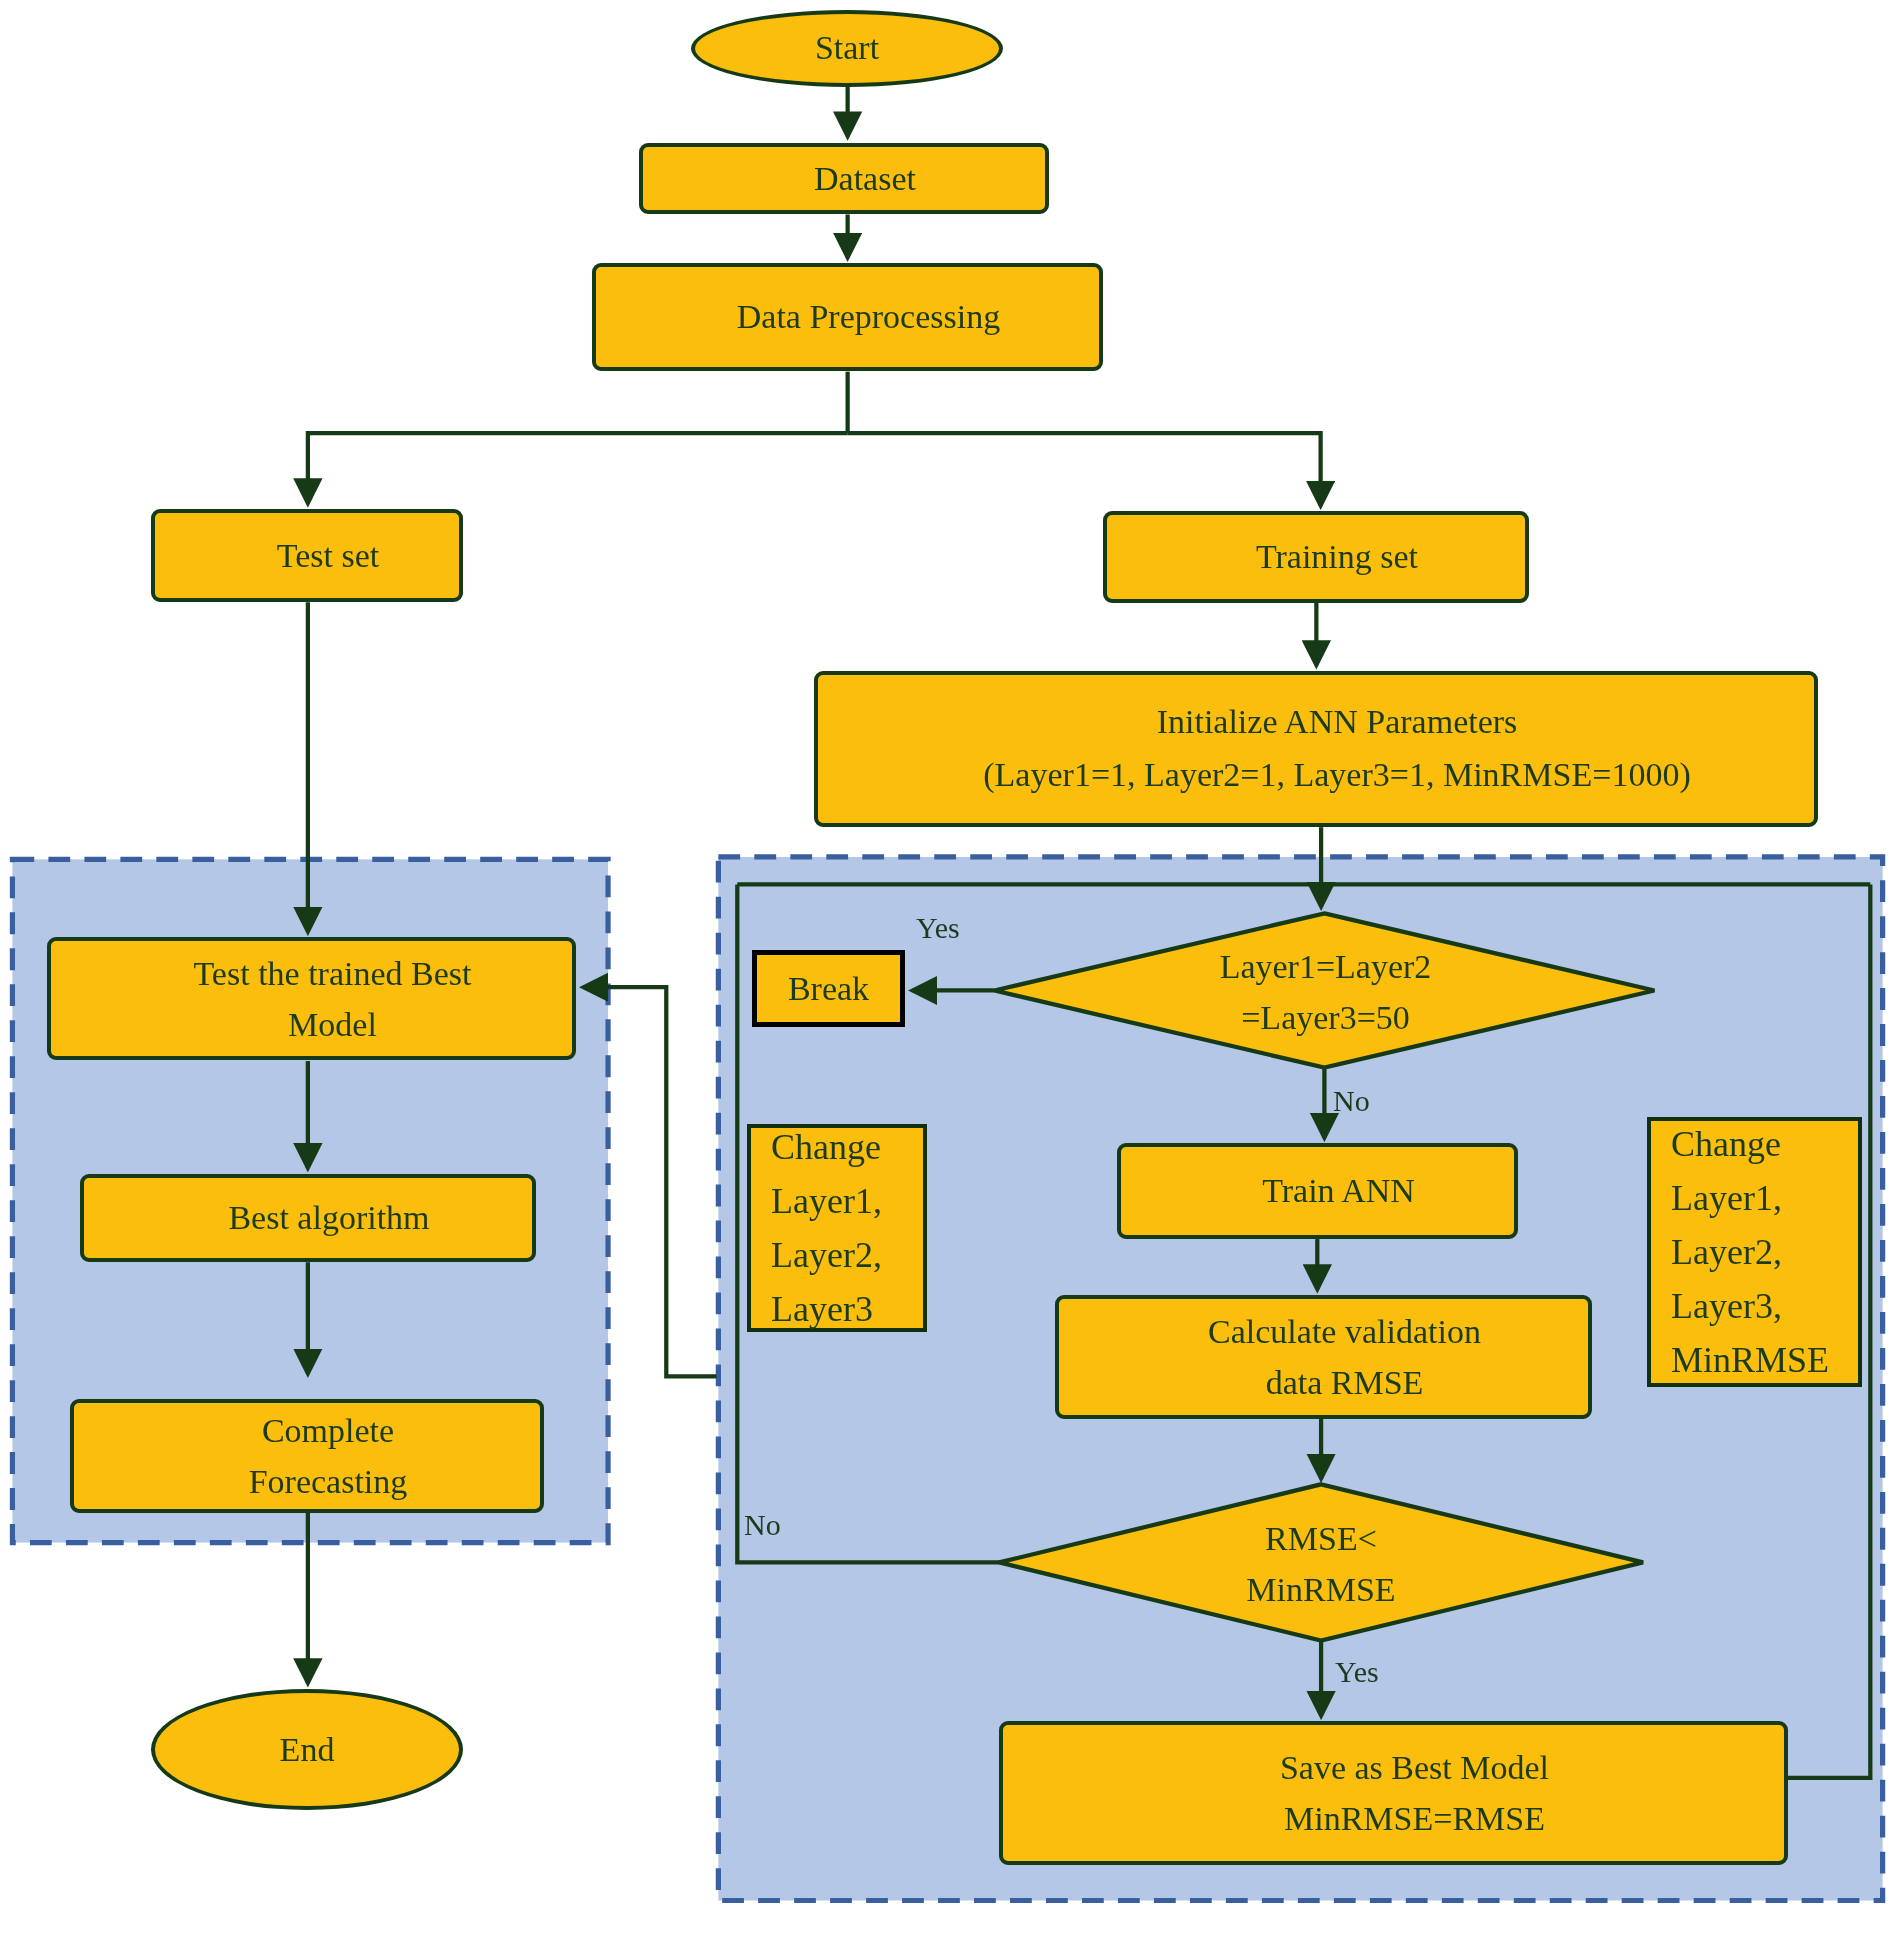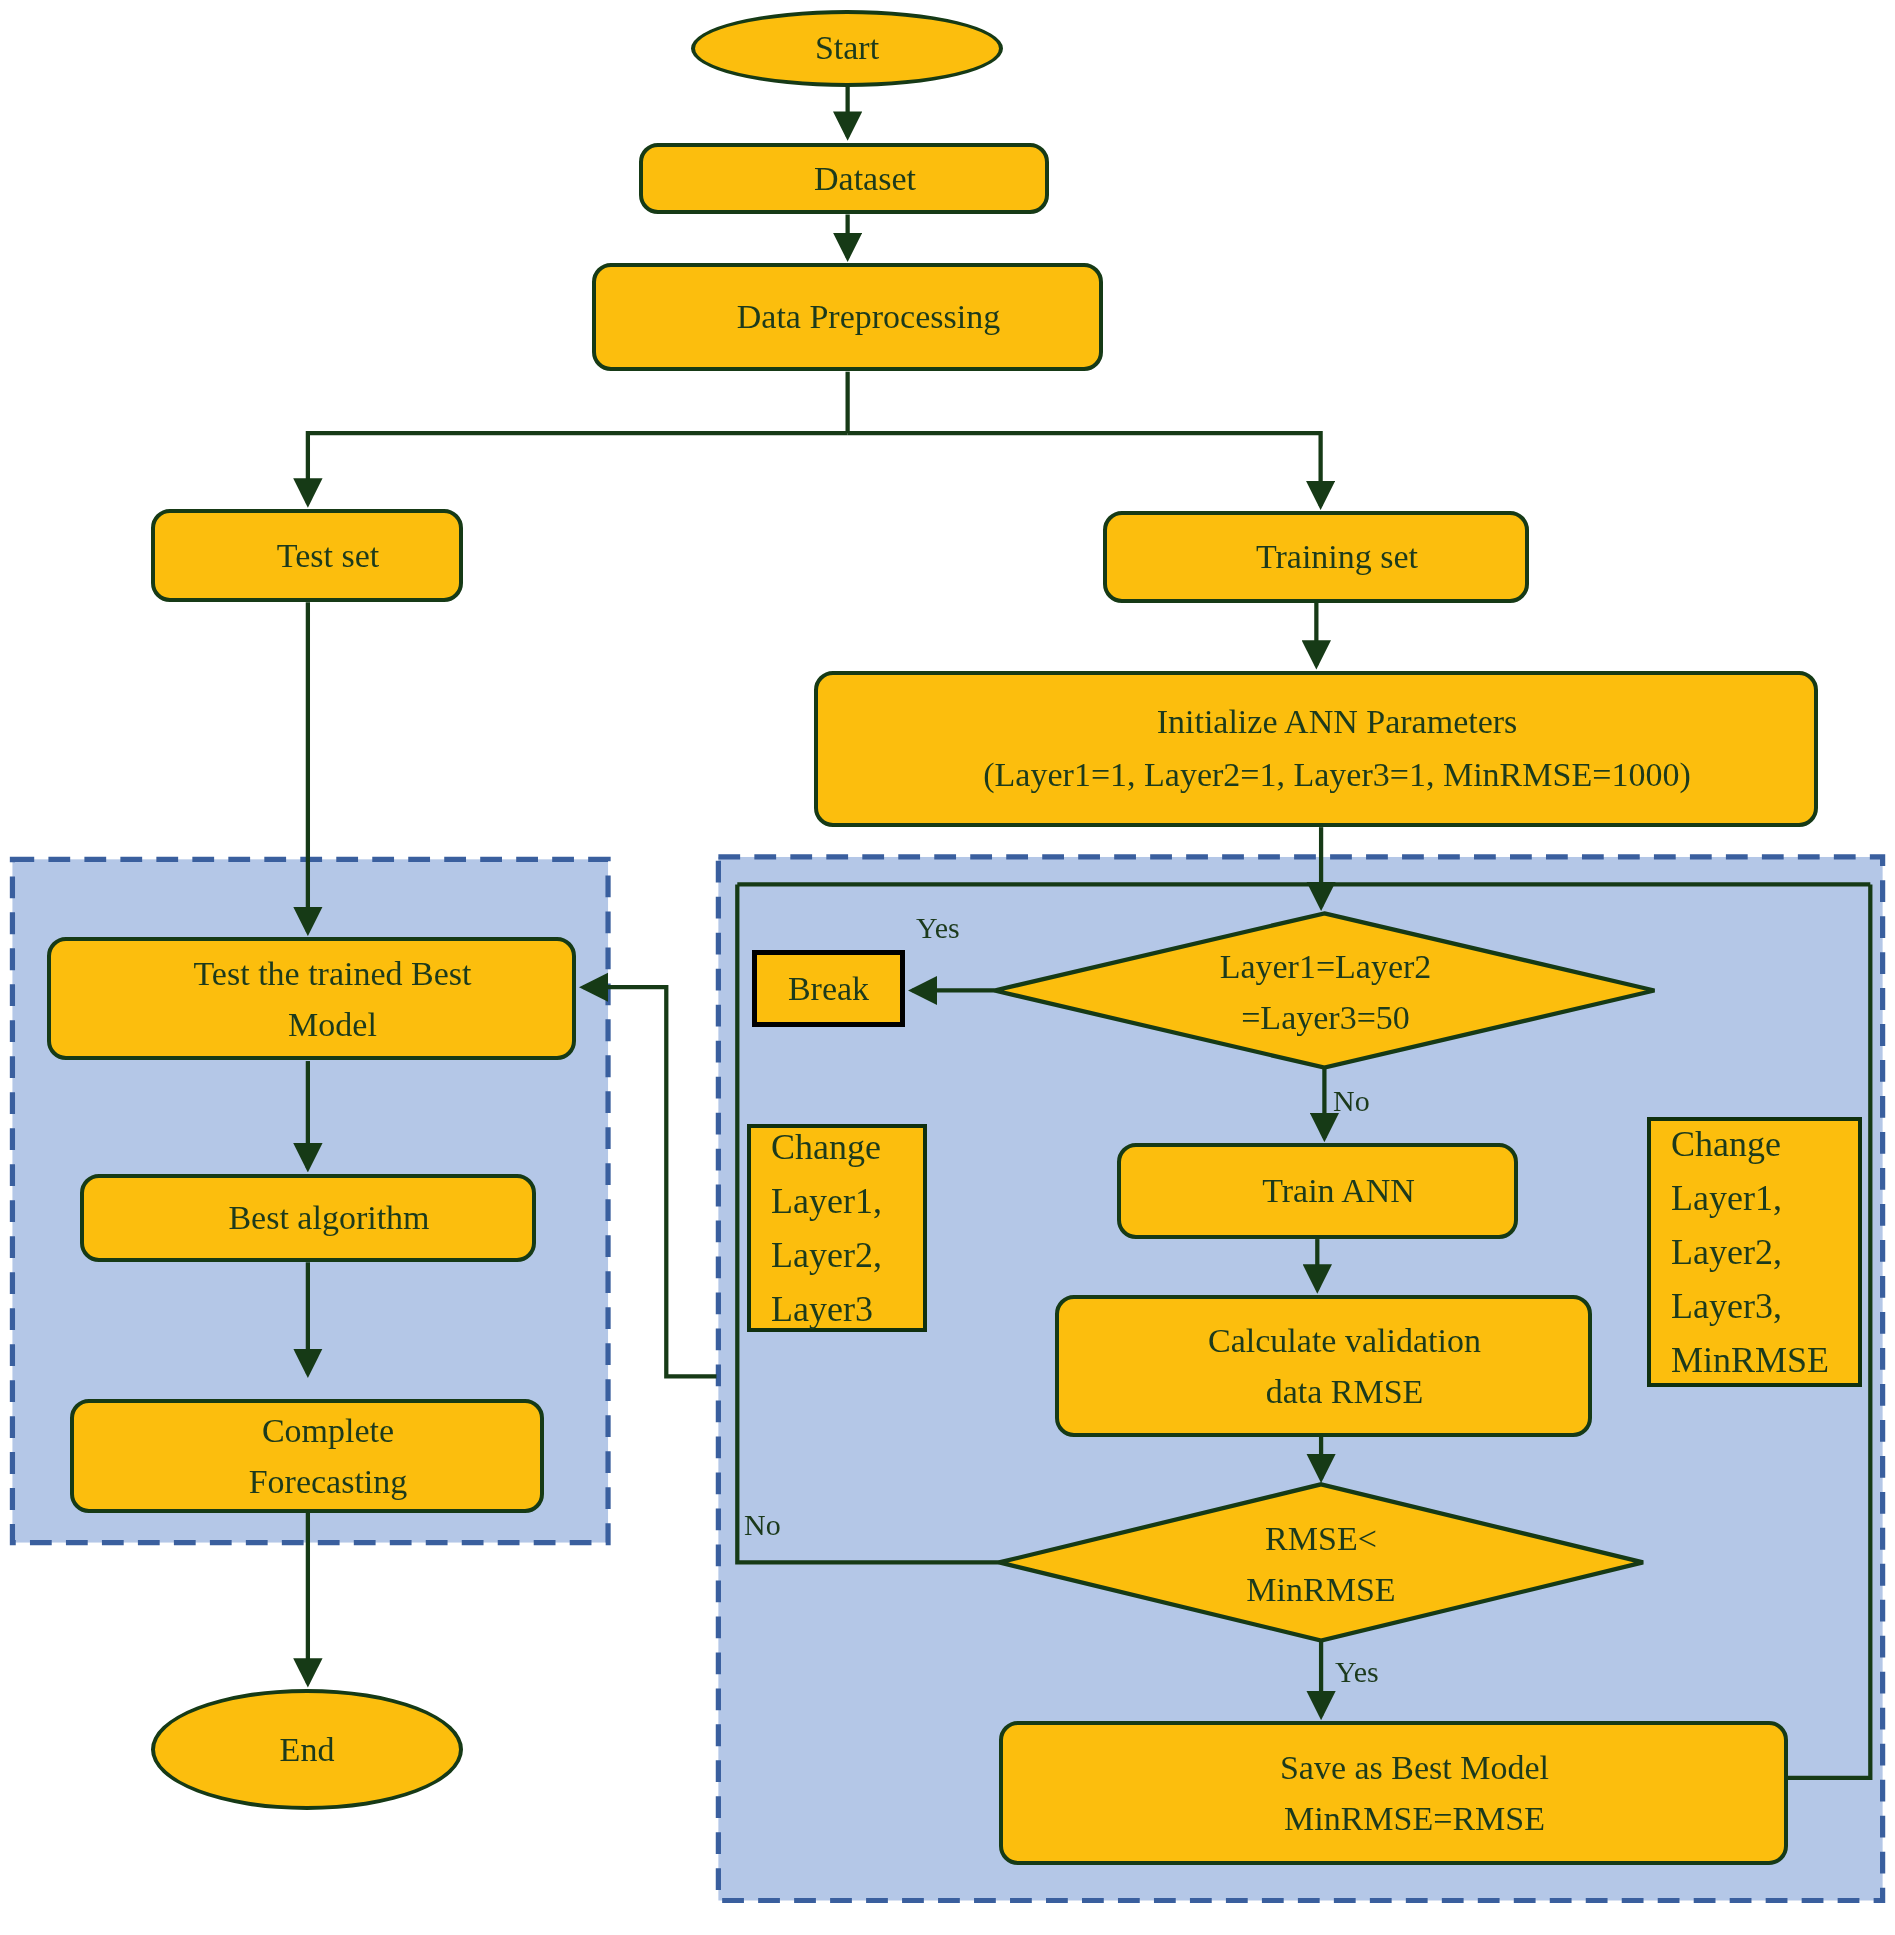--- a/index.html
+++ b/index.html
@@ -14,21 +14,21 @@
     position:relative;width:1896px;height:1936px;background:#fff;overflow:hidden;
     font-family:"Liberation Serif","DejaVu Serif",serif;color:var(--text);
   }
   #wires{position:absolute;left:0;top:0;z-index:2;}
   .node{
     position:absolute;box-sizing:border-box;z-index:3;
     background:var(--orange);border:4.3px solid var(--green);
     display:flex;flex-direction:column;align-items:center;justify-content:center;
     text-align:center;font-size:34px;line-height:1.45;color:var(--text);
   }
-  .rounded{border-radius:19px;padding-left:42px;}
+  .rounded{border-radius:9px;padding-left:42px;}
   .ellipse{border-radius:50%;}
   .square{border-radius:0;}
   .break{border:5.7px solid #000;}
   .sidebox{
     align-items:flex-start;text-align:center;padding-left:20px;padding-right:4.7px;
     font-size:36px;line-height:1.5;border:4.7px solid #10300F;
   }
   .dlabel{
     position:absolute;z-index:3;background:transparent;border:none;
     font-size:34px;line-height:1.45;display:flex;flex-direction:column;
@@ -130,21 +130,21 @@
     <span class="line2">Layer1,</span>
     <span class="line2">Layer2,</span>
     <span class="line2">Layer3,</span>
     <span class="line2">MinRMSE</span>
   </div>
 
   <div class="node rounded" style="left:1117px;top:1143px;width:401px;height:96px;">
     <span>Train ANN</span>
   </div>
 
-  <div class="node rounded" style="left:1055px;top:1295px;width:537px;height:142px;line-height:1.5;">
+  <div class="node rounded" style="left:1055px;top:1295px;width:537px;height:124px;line-height:1.5;">
     <span class="line2">Calculate validation</span>
     <span class="line2">data RMSE</span>
   </div>
 
   <div class="dlabel" style="left:1108px;top:1502px;width:426px;height:123px;line-height:1.5;">
     <span class="line2">RMSE&lt;</span>
     <span class="line2">MinRMSE</span>
   </div>
 
   <div class="elabel" style="left:744px;top:1510px;">No</div>

